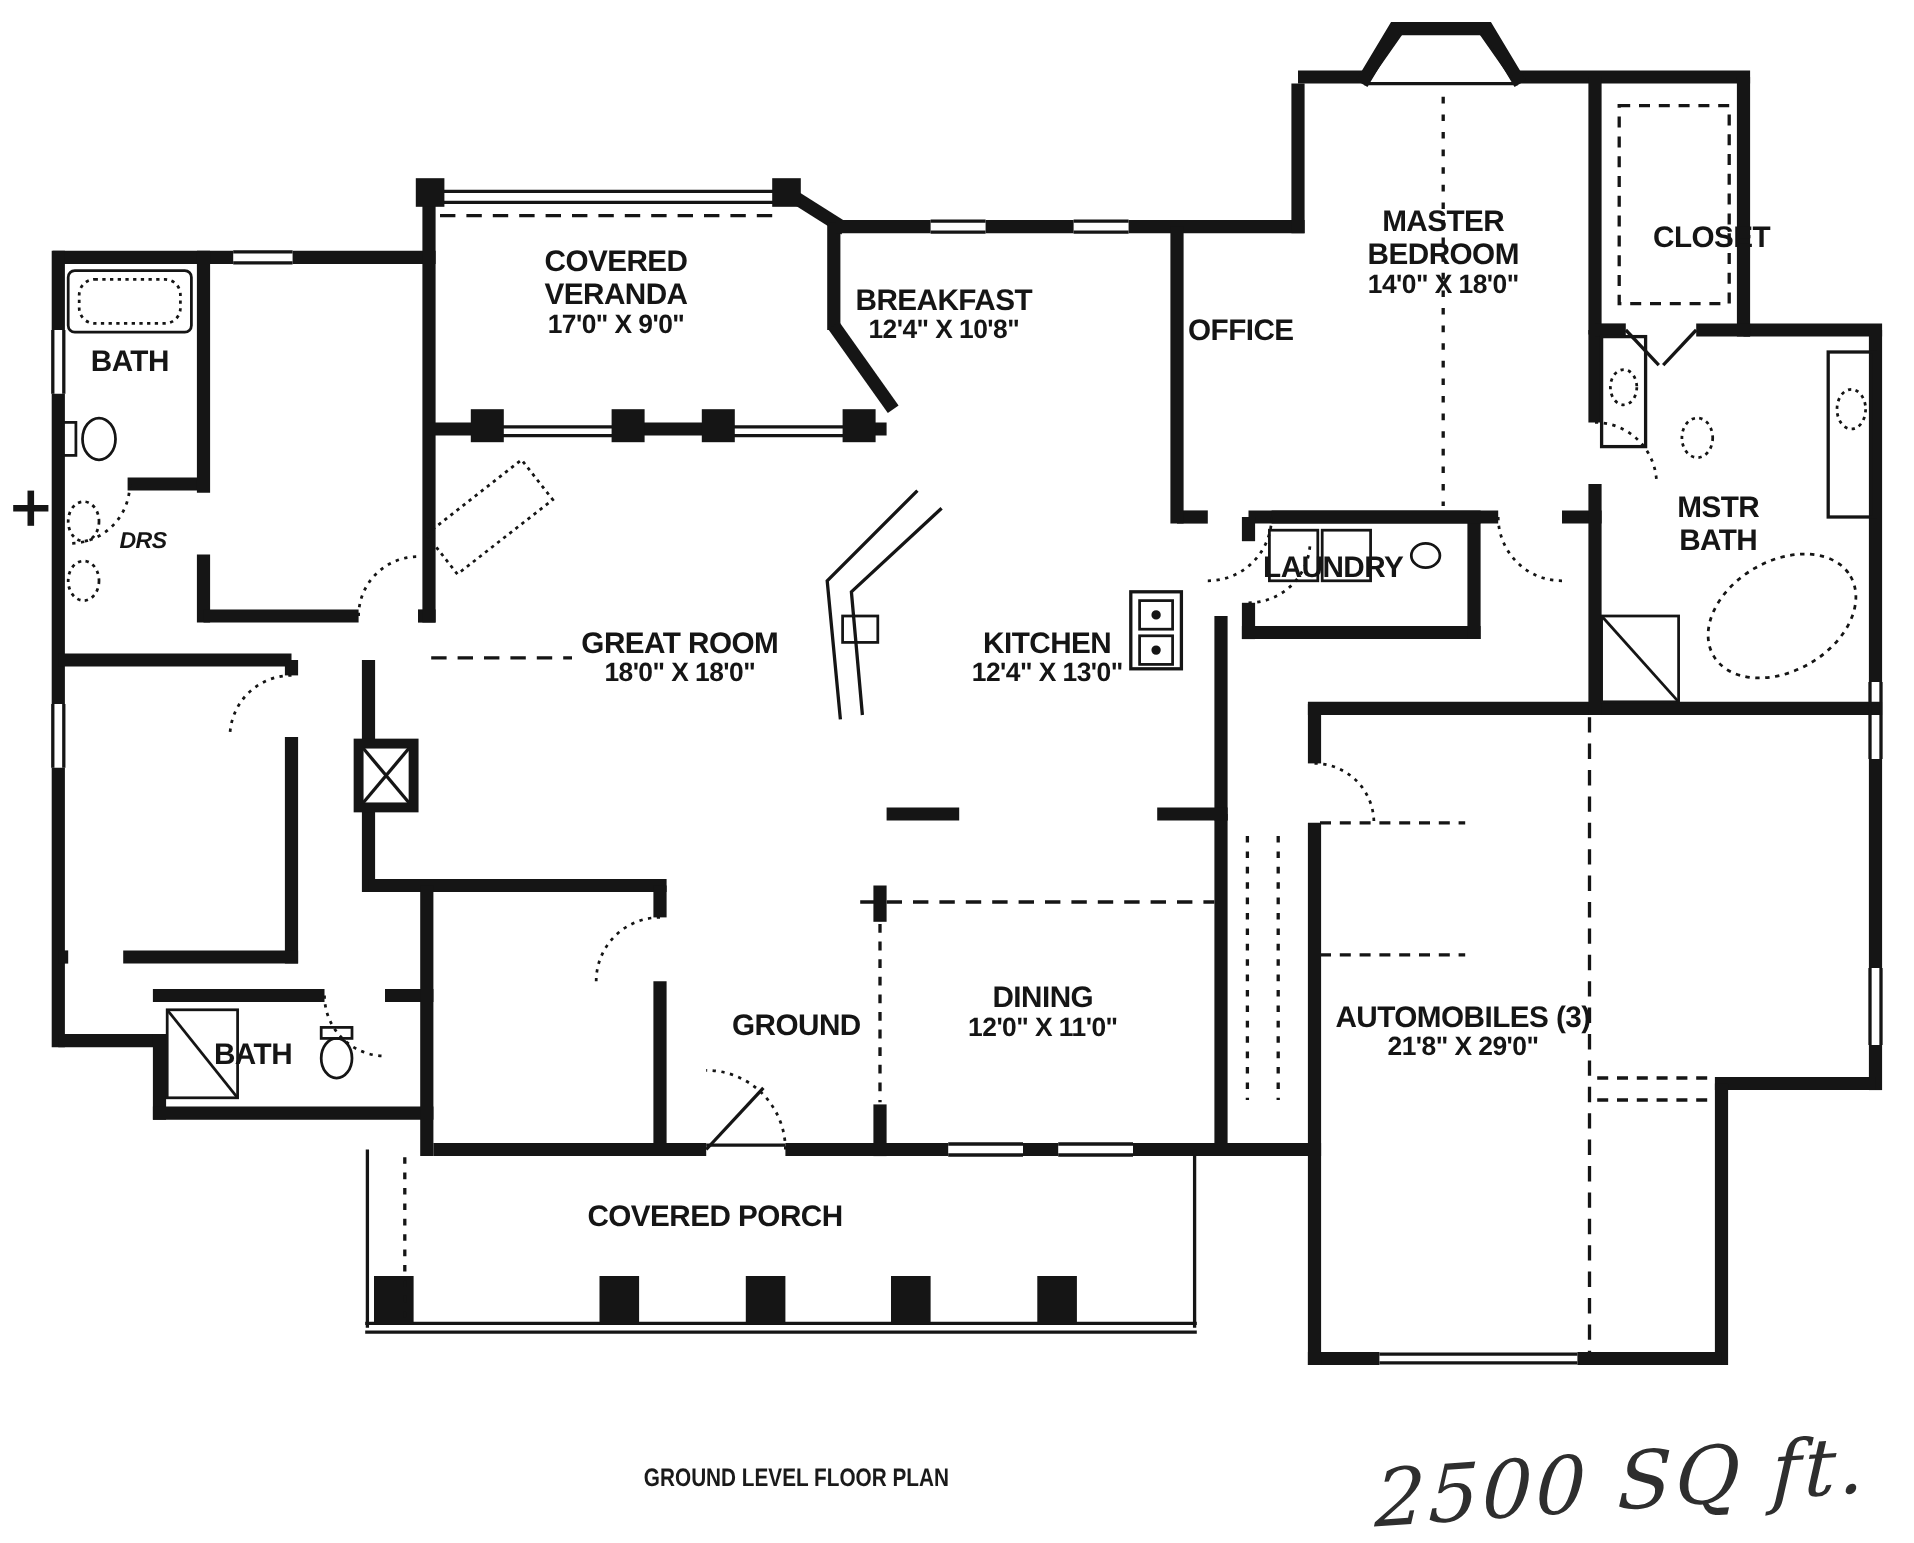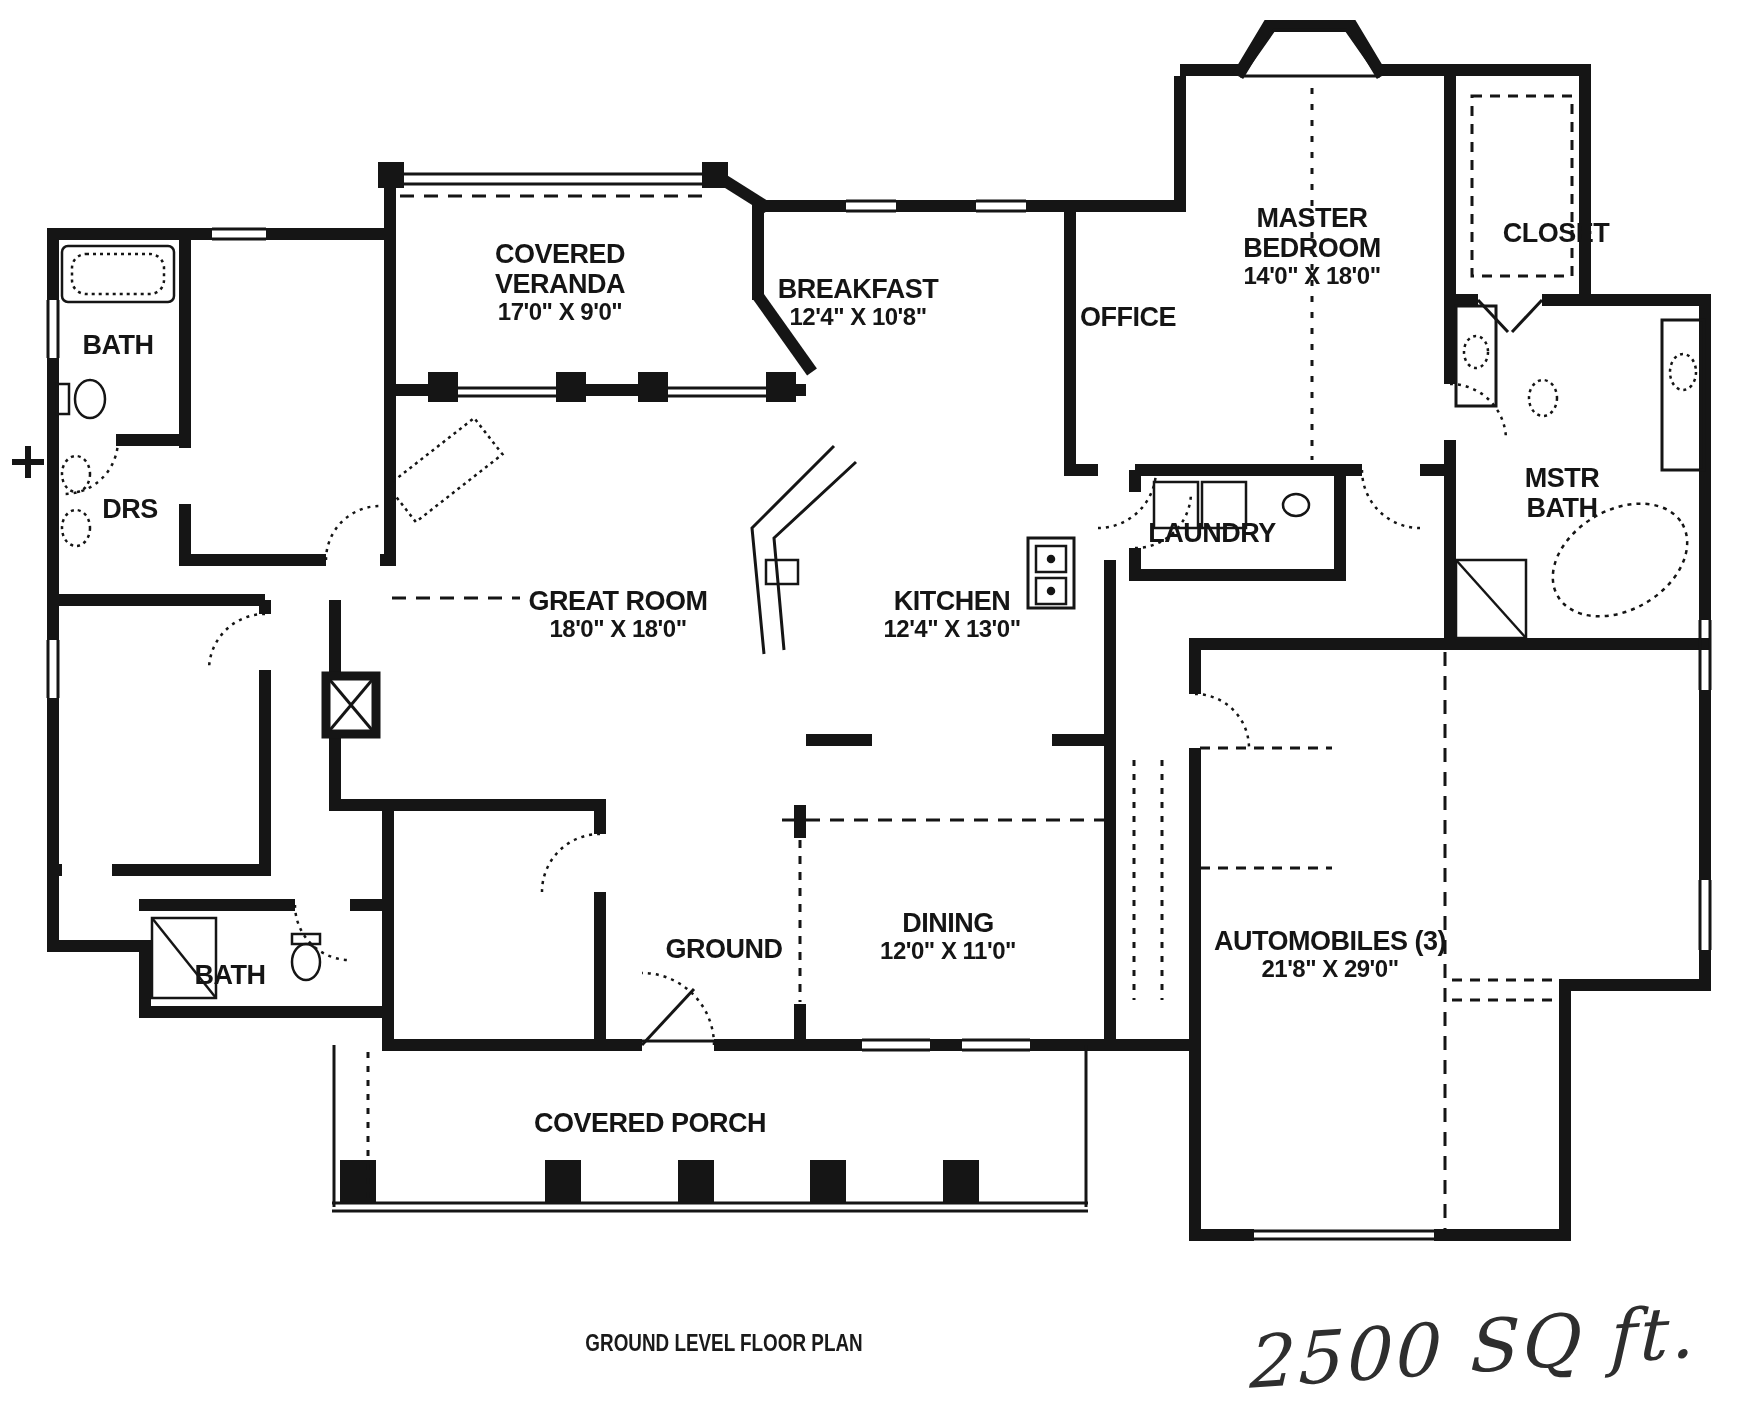--- a/index.html
+++ b/index.html
@@ -1,23 +1,23 @@
 <!DOCTYPE html>
 <html><head>
 <meta charset="utf-8">
 <style>
   html,body{margin:0;padding:0;background:#ffffff;}
   #canvas{position:relative;width:1740px;height:1403px;background:#ffffff;overflow:hidden;
           font-family:"Liberation Sans", sans-serif;}
   #plan-svg{position:absolute;left:0;top:0;}
   .room-label{position:absolute;transform:translate(-50%,-50%);text-align:center;
       font-weight:bold;font-size:27px;line-height:1.12;letter-spacing:-0.5px;color:#151515;
-      white-space:pre-line;z-index:5;margin-top:17px;}
+      white-space:pre-line;z-index:5;}
   .room-label .dims{display:block;font-size:24px;letter-spacing:-0.5px;}
-  .room-label.small{font-size:27px;}
+  .room-label.small{font-size:21px;font-style:italic;}
   #plan-caption{position:absolute;left:724px;top:1343px;transform:translate(-50%,-50%) scaleX(0.82);
       font-weight:bold;font-size:23px;letter-spacing:0px;color:#1a1a1a;white-space:nowrap;z-index:5;}
   #area-note{position:absolute;left:1474px;top:1347px;transform:translate(-50%,-50%) rotate(-4deg) skewX(-6deg);
       font-family:"DejaVu Serif", serif;font-style:italic;font-size:72px;color:#2e2e2e;
       letter-spacing:3px;white-space:nowrap;z-index:5;}
 </style>
 </head>
 <body>
 
 <div id="canvas">

